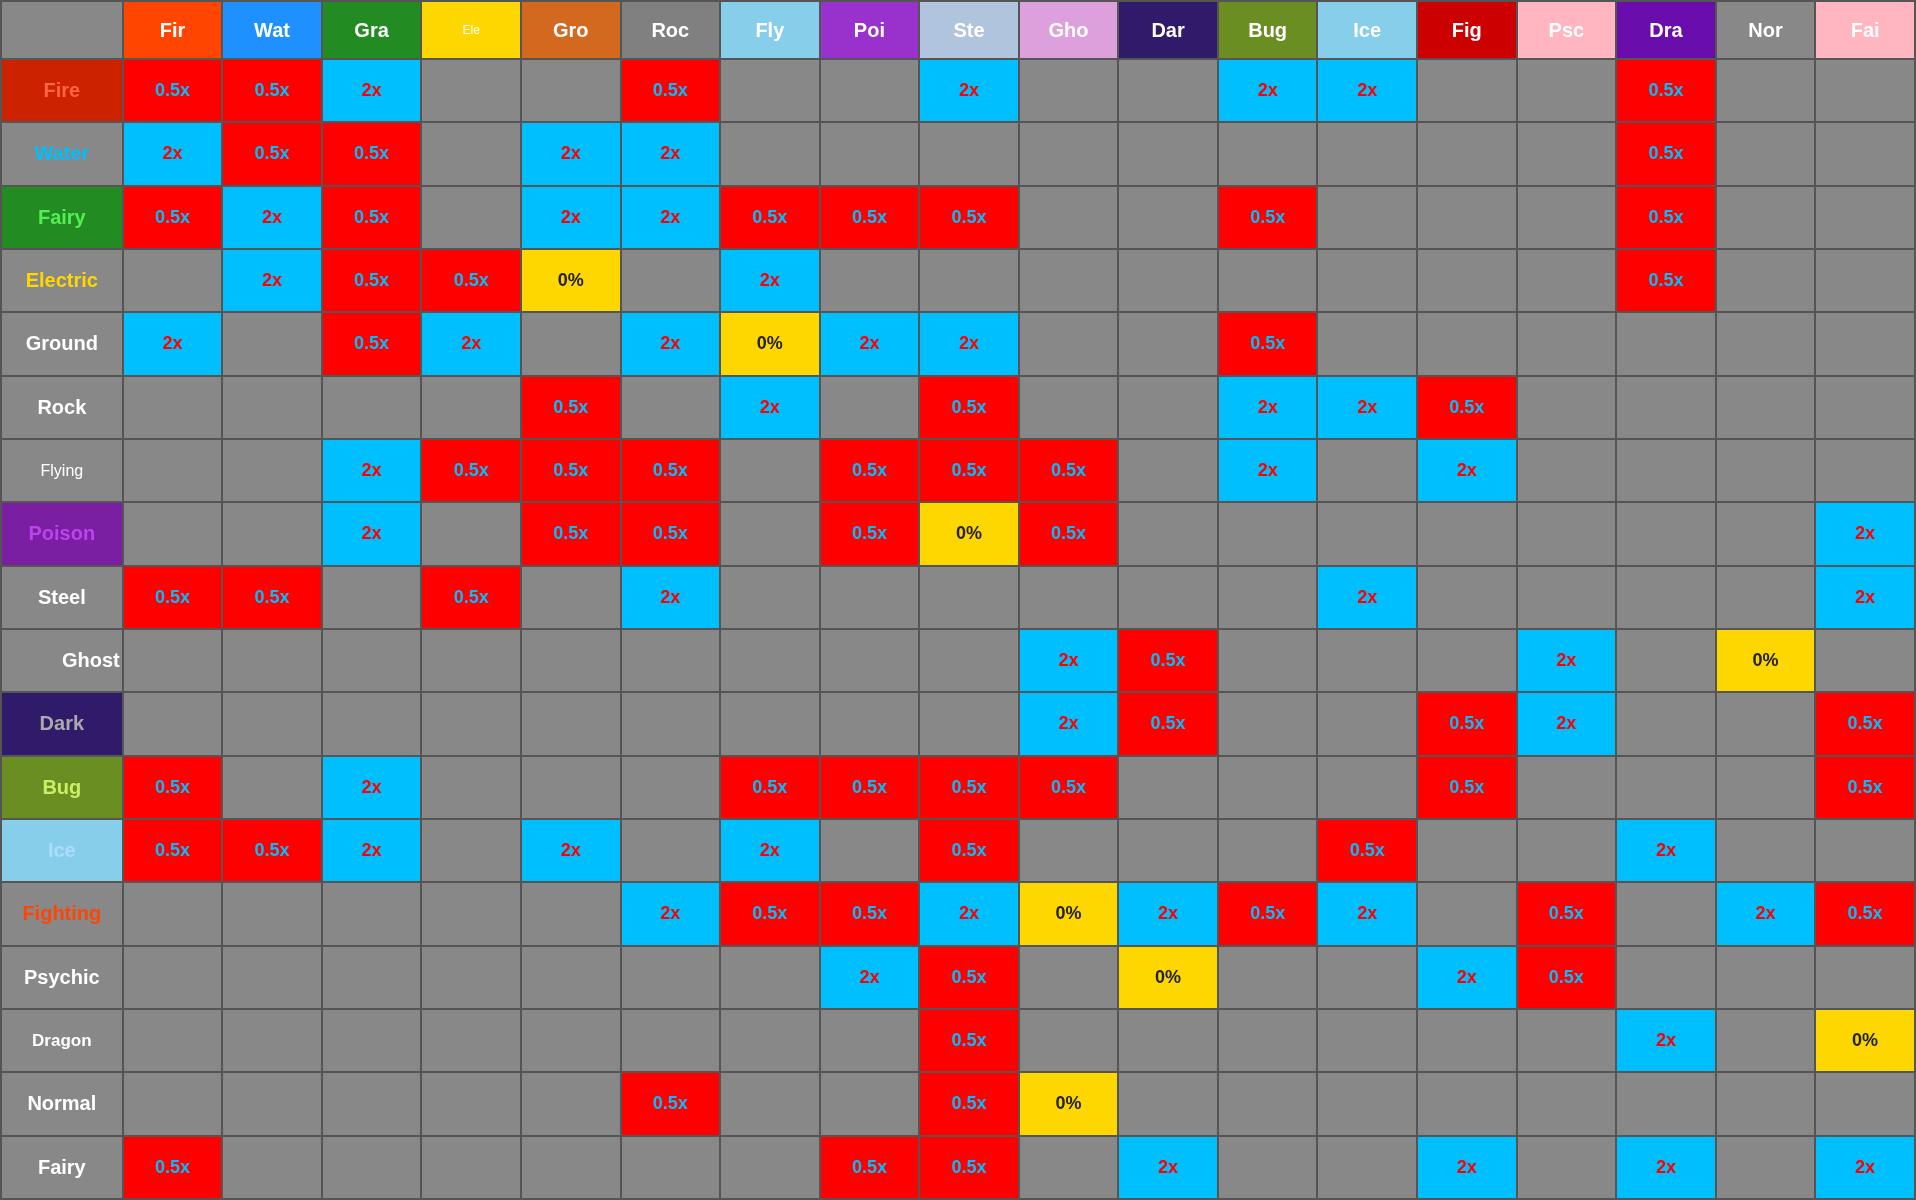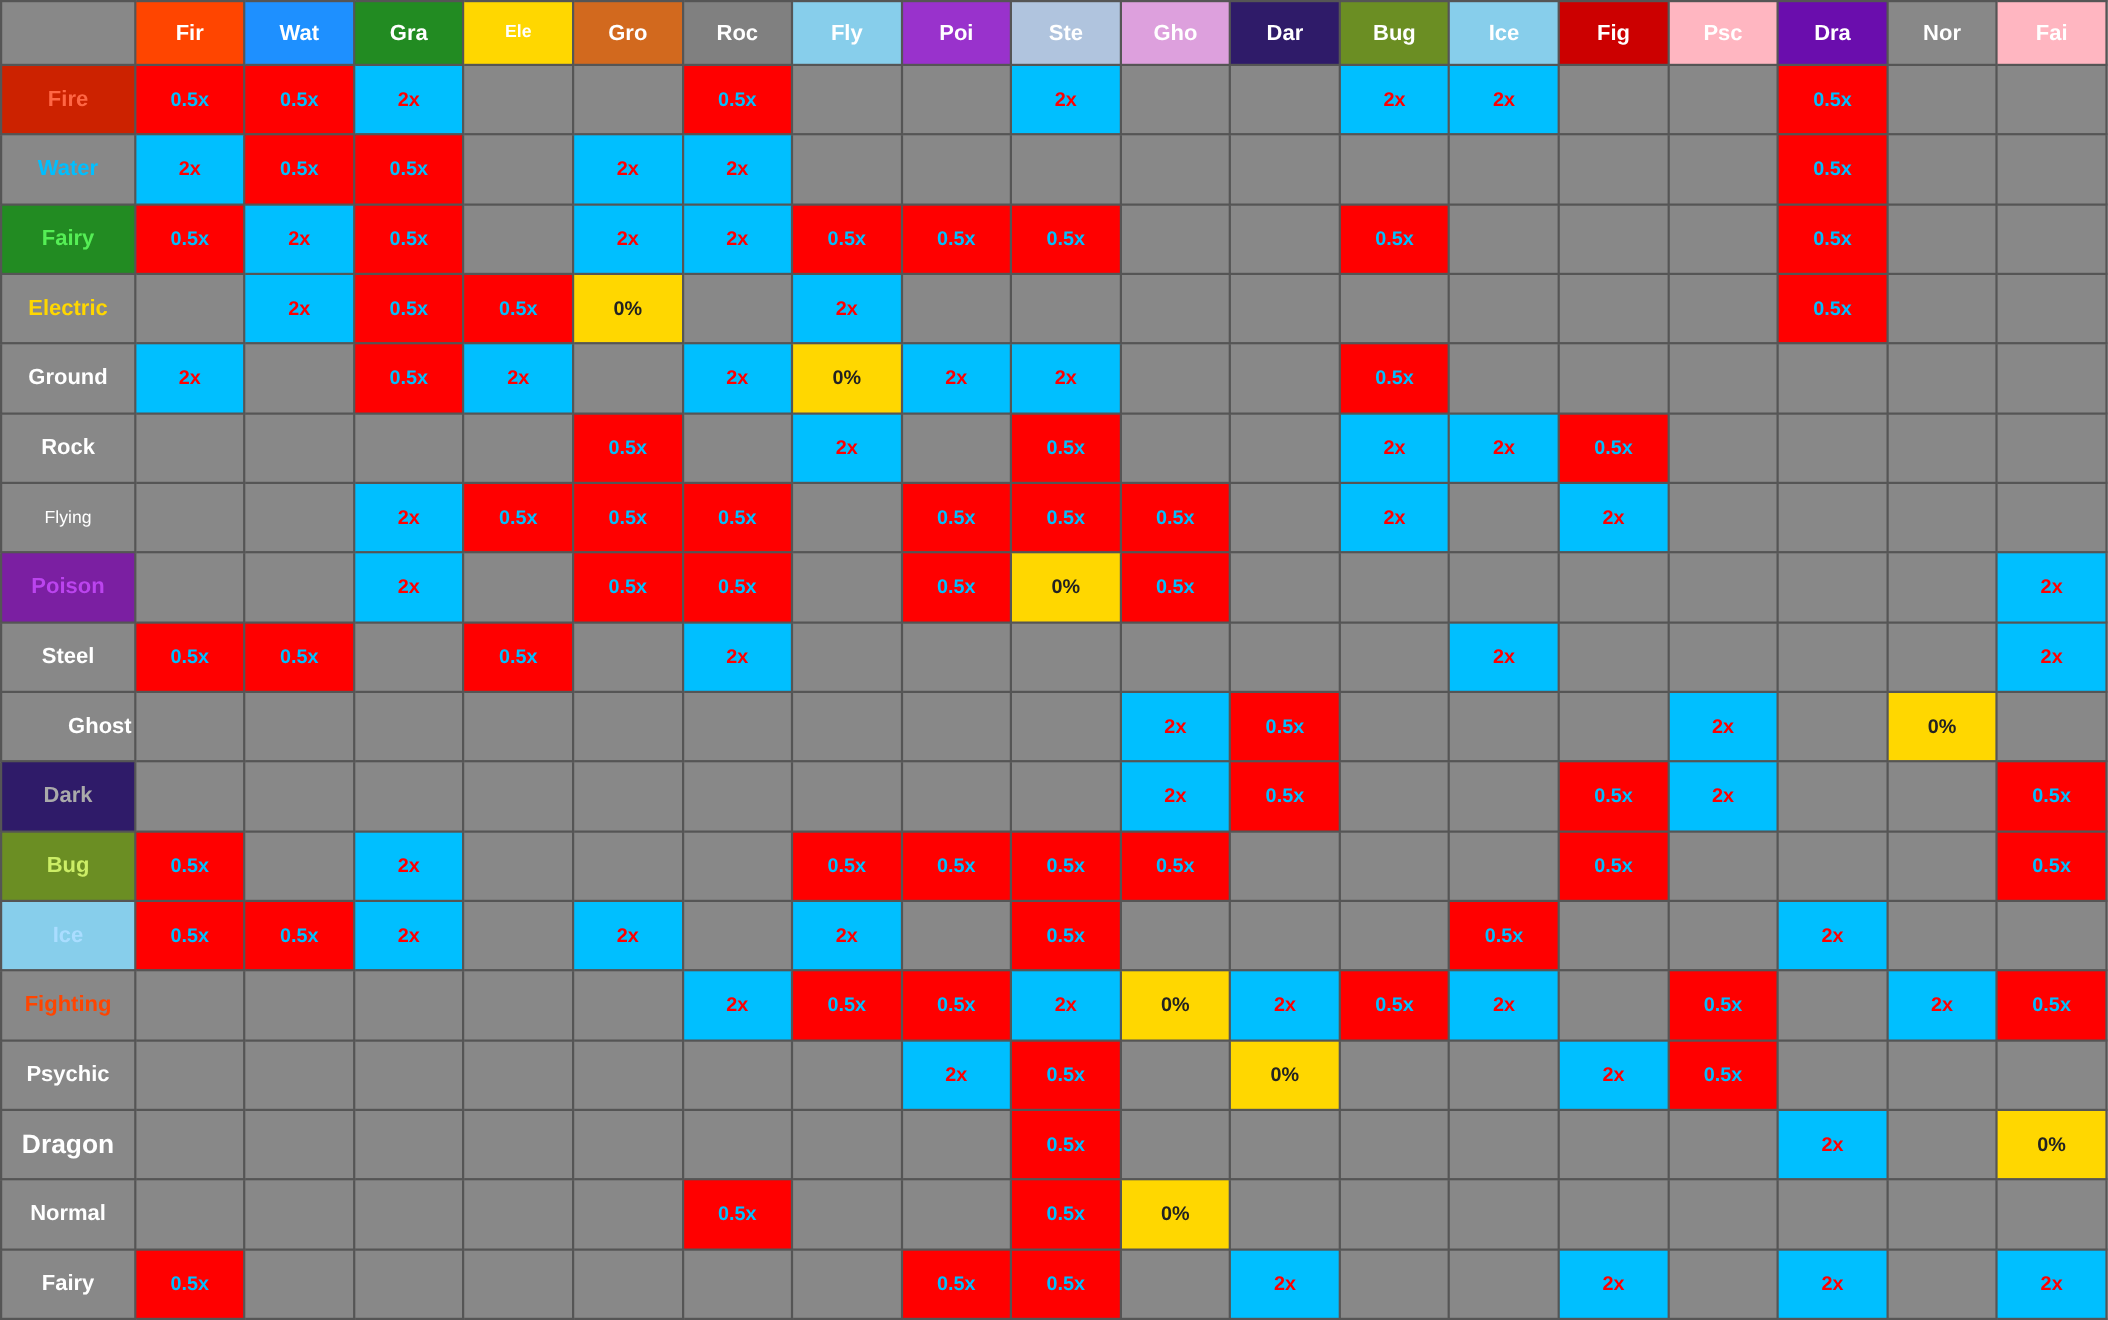--- a/index.html
+++ b/index.html
@@ -52,21 +52,21 @@
 </head>
 <body>
 
 <table id="type-chart">
   <thead>
     <tr id="header-row">
       <th class="header-cell" style="background:#888;min-width:110px;"></th>
     <th class="header-cell h-fir" style="font-size: 20px; font-weight: bold; min-width: 90px;">Fir</th>
         <th class="header-cell h-wat" style="font-size: 20px; font-weight: bold; min-width: 90px;">Wat</th>
         <th class="header-cell h-gra" style="font-size: 20px; font-weight: bold; min-width: 90px;">Gra</th>
-        <th class="header-cell h-ele" style="font-size: 16px; font-weight: bold; min-width: 90px; margin-top: 29px;">Ele</th>
+        <th class="header-cell h-ele" style="font-size: 12px; font-weight: normal; min-width: 90px; margin-top: 29px;">Ele</th>
         <th class="header-cell h-gro" style="font-size: 20px; font-weight: bold; min-width: 90px;">Gro</th>
         <th class="header-cell h-roc" style="font-size: 20px; font-weight: bold; min-width: 90px;">Roc</th>
         <th class="header-cell h-fly" style="font-size: 20px; font-weight: bold; min-width: 90px;">Fly</th>
         <th class="header-cell h-poi" style="font-size: 20px; font-weight: bold; min-width: 90px;">Poi</th>
         <th class="header-cell h-ste" style="font-size: 20px; font-weight: bold; min-width: 90px;">Ste</th>
         <th class="header-cell h-gho" style="font-size: 20px; font-weight: bold; min-width: 90px;">Gho</th>
         <th class="header-cell h-dar" style="font-size: 20px; font-weight: bold; min-width: 90px;">Dar</th>
         <th class="header-cell h-bug" style="font-size: 20px; font-weight: bold; min-width: 90px;">Bug</th>
         <th class="header-cell h-ice" style="font-size: 20px; font-weight: bold; min-width: 90px;">Ice</th>
         <th class="header-cell h-fig" style="font-size: 20px; font-weight: bold; min-width: 90px;">Fig</th>
@@ -386,21 +386,21 @@
         <td style="background: rgb(255, 215, 0); color: rgb(34, 34, 34); font-size: 18px; font-weight: bold;">0%</td>
         <td style="background: rgb(136, 136, 136);"></td>
         <td style="background: rgb(136, 136, 136);"></td>
         <td style="background: rgb(0, 191, 255); color: rgb(255, 0, 0); font-size: 18px; font-weight: bold;">2x</td>
         <td style="background: rgb(255, 0, 0); color: rgb(0, 191, 255); font-size: 18px; font-weight: bold;">0.5x</td>
         <td style="background: rgb(136, 136, 136);"></td>
         <td style="background: rgb(136, 136, 136);"></td>
         <td style="background: rgb(136, 136, 136);"></td>
       </tr>
       <tr>
-        <td style="font-size: 24px; font-weight: bold; color: white; min-width: 110px; background: rgb(136, 136, 136);">Dragon</td>
+        <td style="font-size: 17px; font-weight: bold; color: white; min-width: 110px; background: rgb(136, 136, 136);">Dragon</td>
         <td style="background: rgb(136, 136, 136);"></td>
         <td style="background: rgb(136, 136, 136);"></td>
         <td style="background: rgb(136, 136, 136);"></td>
         <td style="background: rgb(136, 136, 136);"></td>
         <td style="background: rgb(136, 136, 136);"></td>
         <td style="background: rgb(136, 136, 136);"></td>
         <td style="background: rgb(136, 136, 136);"></td>
         <td style="background: rgb(136, 136, 136);"></td>
         <td style="background: rgb(255, 0, 0); color: rgb(0, 191, 255); font-size: 18px; font-weight: bold;">0.5x</td>
         <td style="background: rgb(136, 136, 136);"></td>

